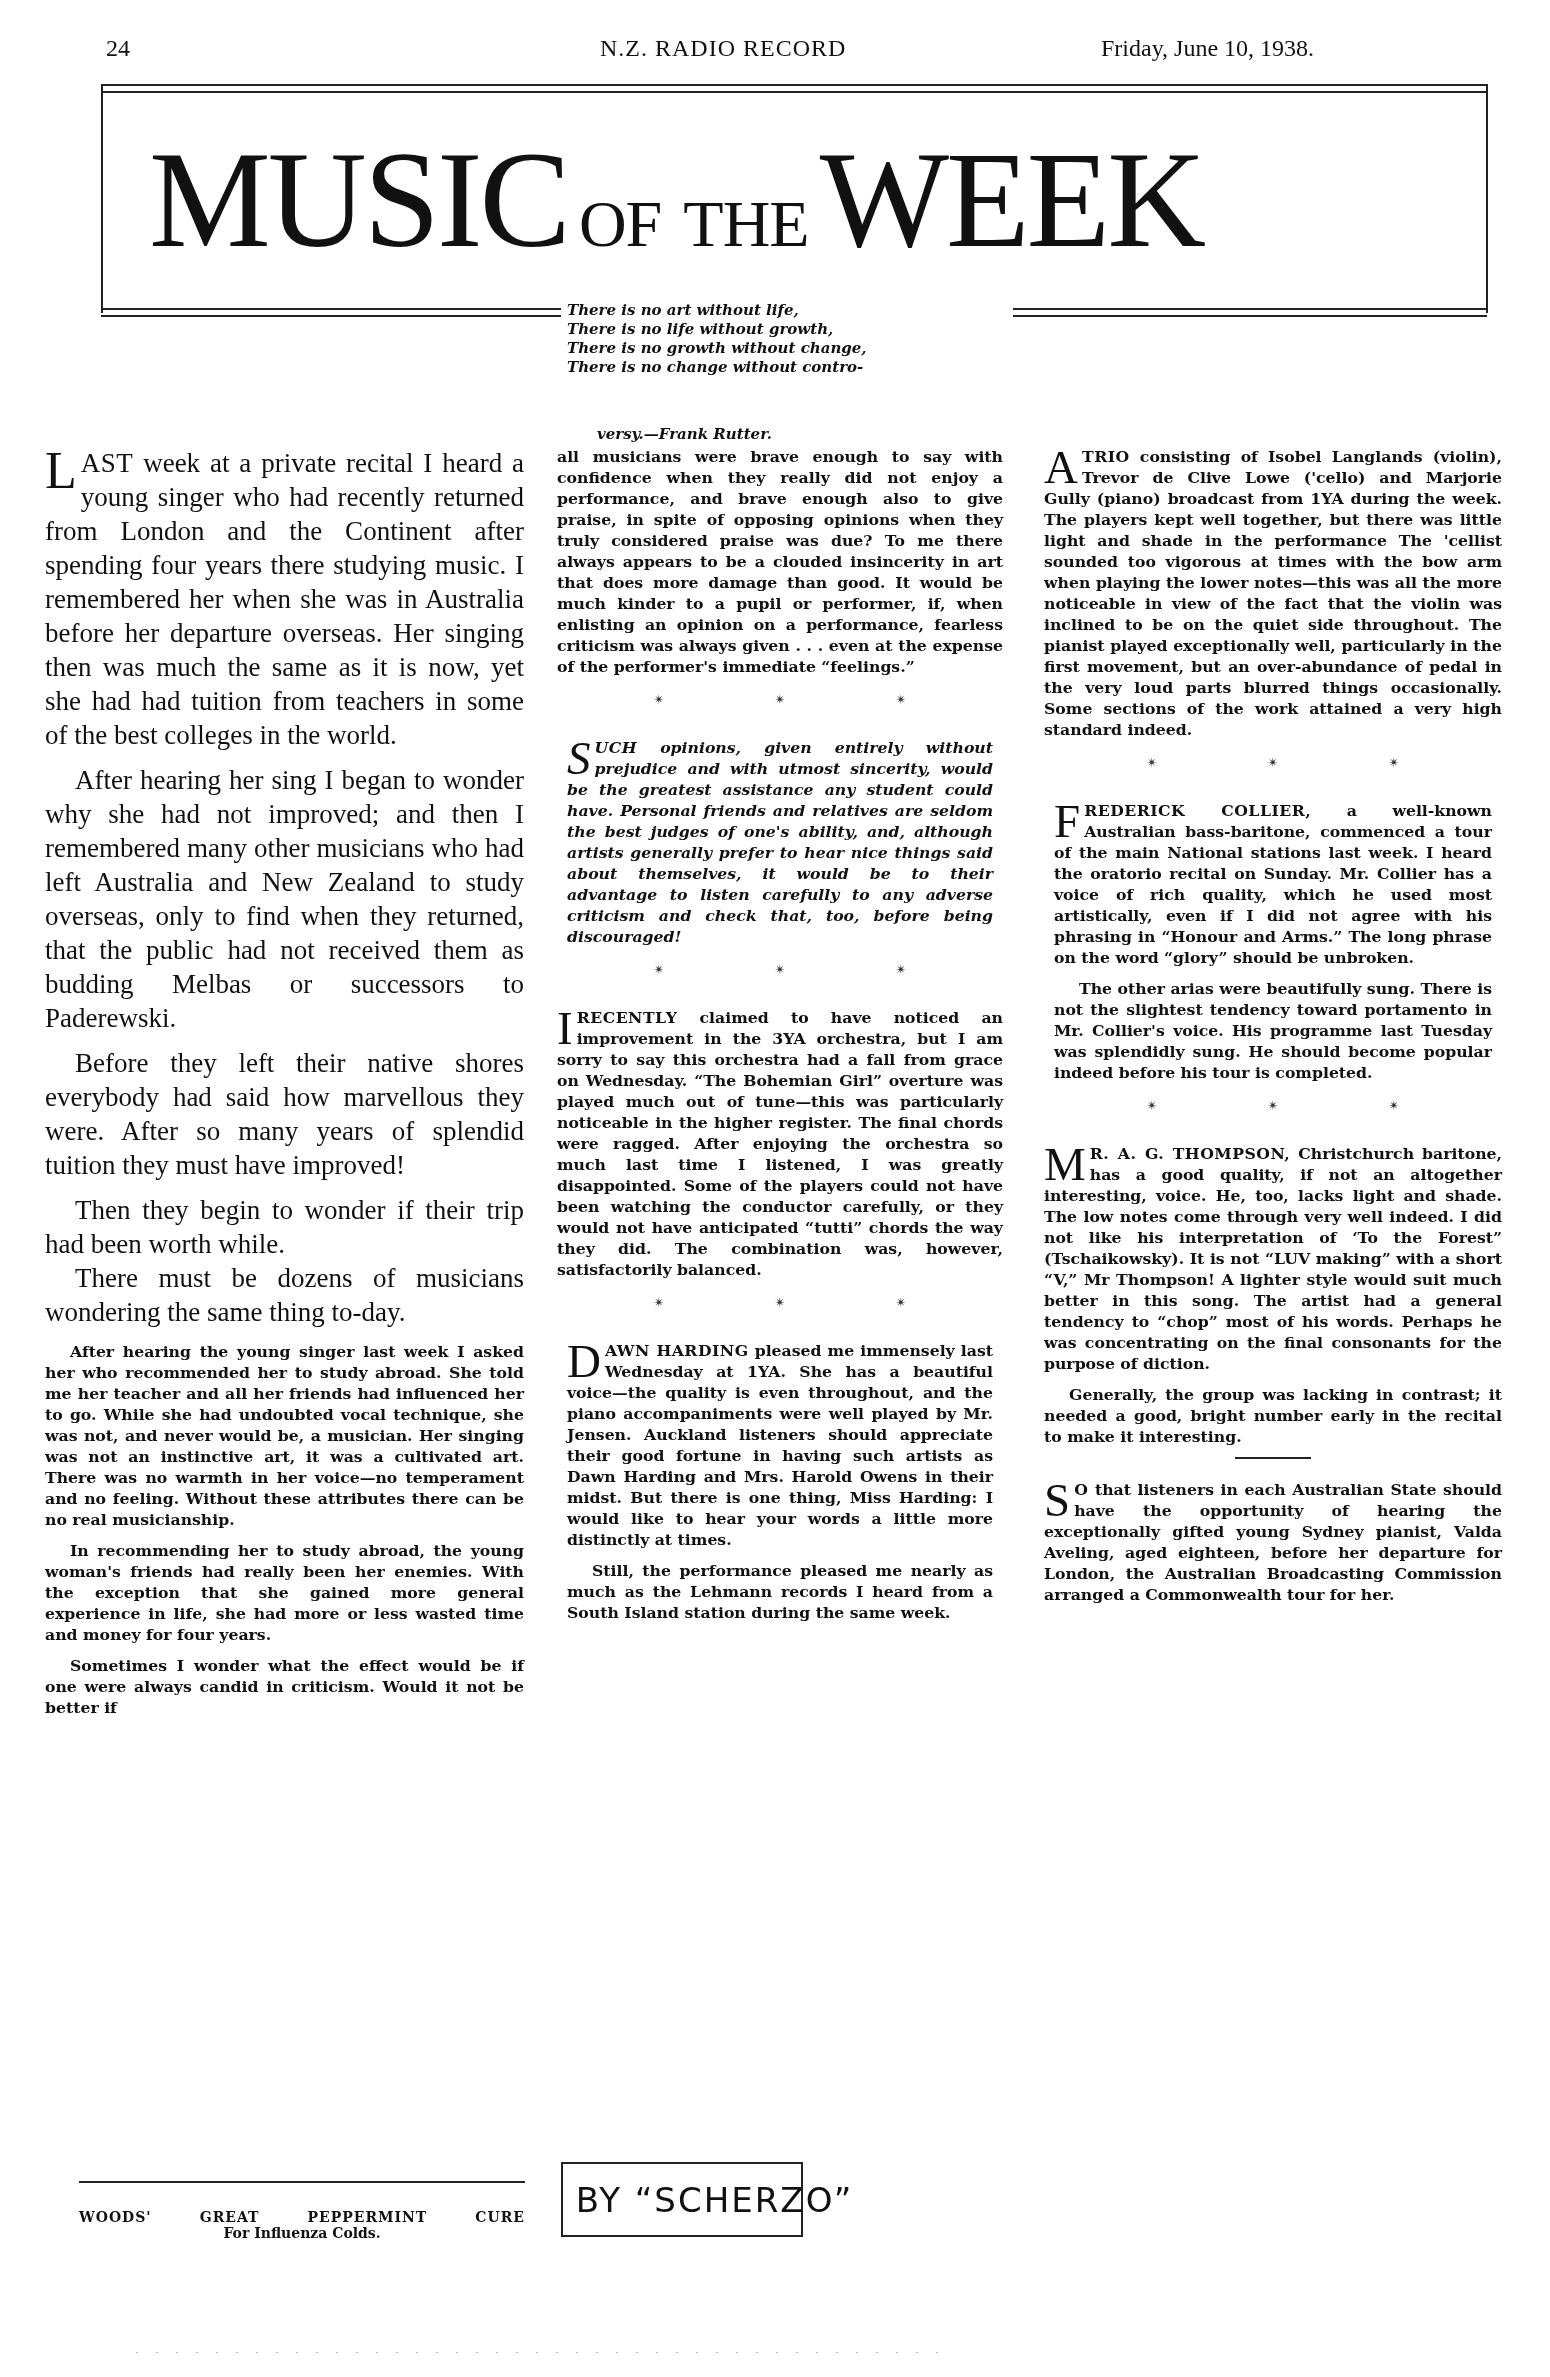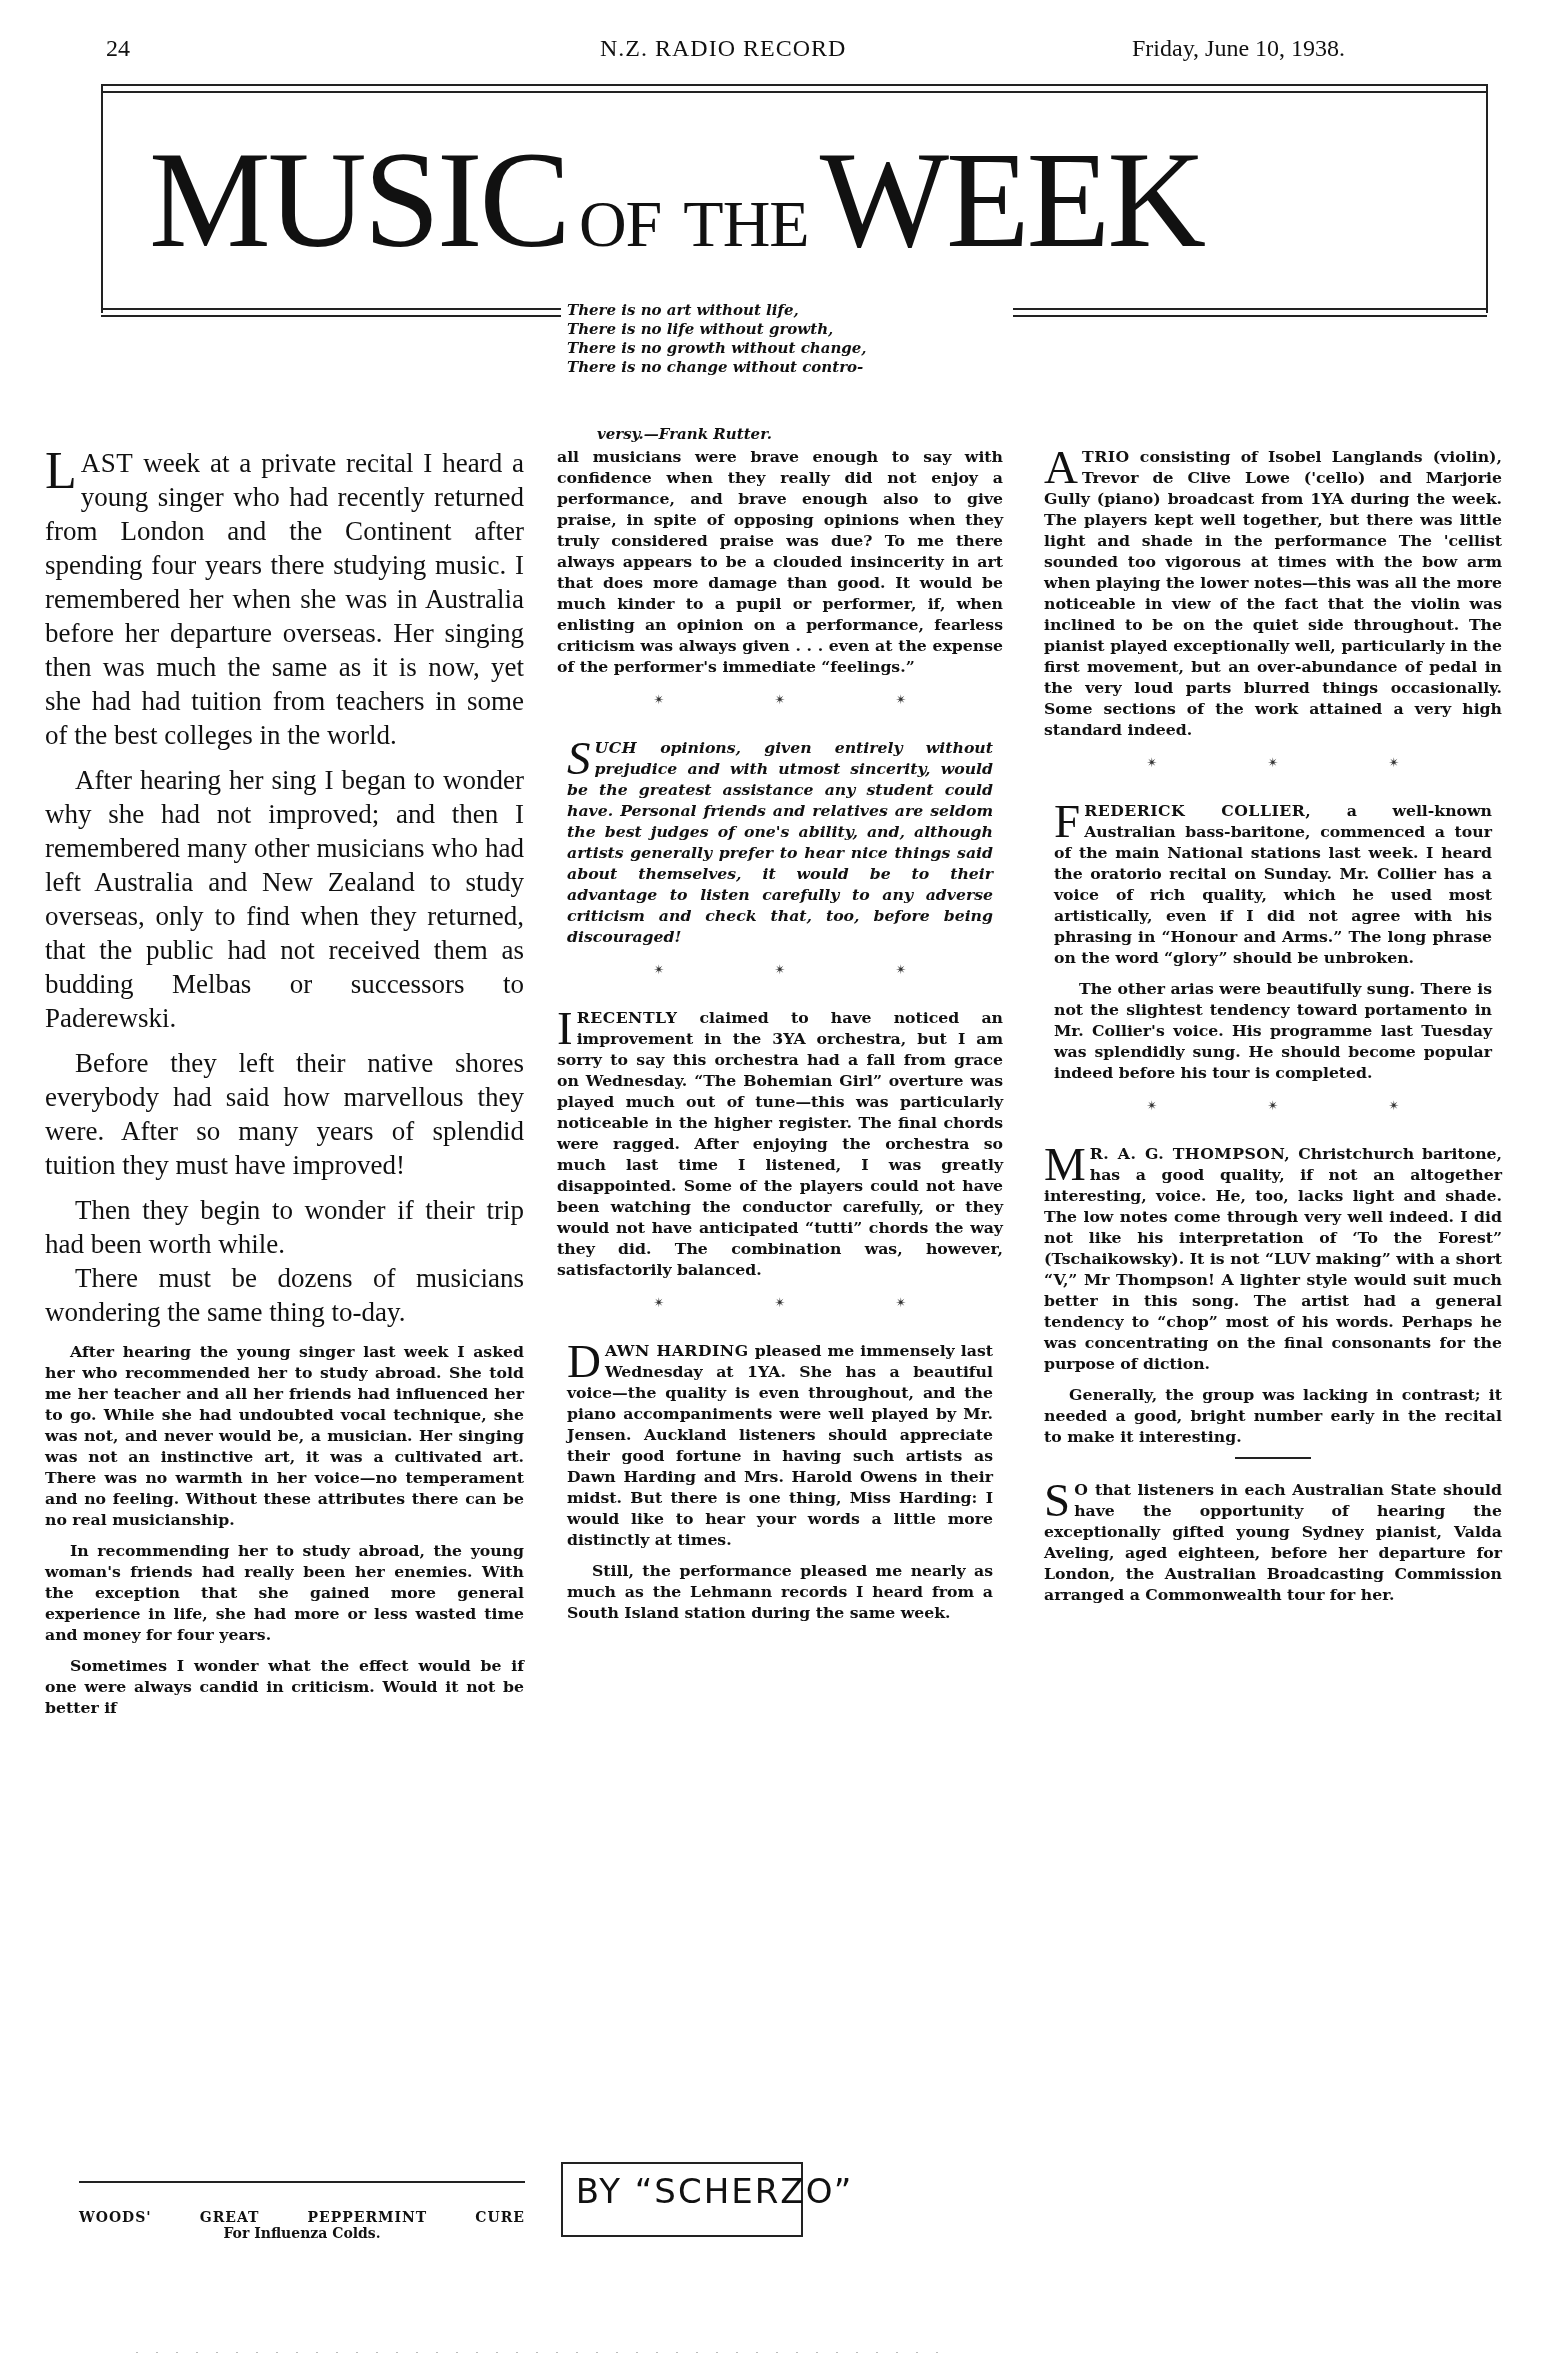--- a/index.html
+++ b/index.html
@@ -4,21 +4,21 @@
 <style>
   html, body { margin: 0; padding: 0; background: #ffffff; }
   body {
     width: 1550px; height: 2377px; position: relative; overflow: hidden;
     color: #111111;
     font-family: "DejaVu Serif", "Liberation Serif", serif;
   }
   .masthead { position: absolute; top: 20px; left: 0; width: 1550px; height: 61px; }
   .page-num { position: absolute; left: 106px; top: 15px; font-size: 24px; font-family: "Liberation Serif", serif; }
   .paper-name { position: absolute; left: 600px; top: 15px; font-size: 24px; font-family: "Liberation Serif", serif; letter-spacing: 1px; }
-  .issue-date { position: absolute; left: 1132px; top: 15px; font-size: 24px; font-family: "Liberation Serif", serif; }
+  .issue-date { position: absolute; left: 1101px; top: 15px; font-size: 24px; font-family: "Liberation Serif", serif; }
 
   .banner {
     position: absolute; left: 101px; top: 84px; width: 1383px; height: 227px;
     border: 2.5px solid #222; border-bottom: none;
     box-shadow: inset 0 5px 0 #fff, inset 0 7px 0 #222;
   }
   .banner-title {
     position: absolute; left: 46px; top: 46px; white-space: nowrap;
     font-family: "Liberation Serif", serif; color: #111;
   }
@@ -60,21 +60,21 @@
 
   .ad-rule { position: absolute; left: 79px; top: 2181px; width: 446px; border-top: 2px solid #222; }
   .ad { position: absolute; left: 79px; top: 2209px; width: 446px; text-align: center; font-family: "DejaVu Serif", serif; font-weight: bold; font-size: 14px; line-height: 16px; }
   .ad .ad-line1 { display: flex; justify-content: space-between; letter-spacing: 1px; }
 
   .byline-box {
     position: absolute; left: 561px; top: 2162px; width: 238px; height: 71px;
     border: 2px solid #222; padding: 0;
   }
   .byline-box span {
-    position: absolute; left: 12.7px; top: 7px; font-family: "DejaVu Sans", sans-serif;
+    position: absolute; left: 12.7px; top: 16px; font-family: "DejaVu Sans", sans-serif;
     font-size: 34px; letter-spacing: 2px; white-space: nowrap; font-weight: normal;
   }
 
   .short-rule { width: 76px; margin: 10px auto 20px; border-top: 2px solid #222; }
   .speck-row { position: absolute; top: 2351px; left: 127px; width: 811px; height: 3px;
     background-image: radial-gradient(circle, #777 0.8px, transparent 1px); background-size: 20px 3px; opacity: 0.5; }
 </style>
 </head>
 <body>
 

